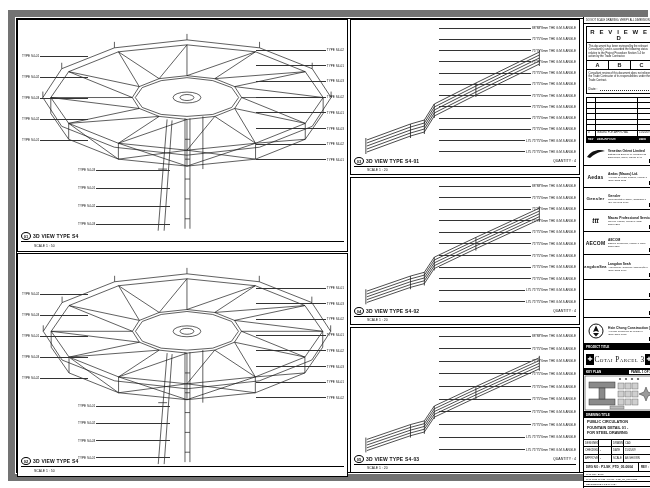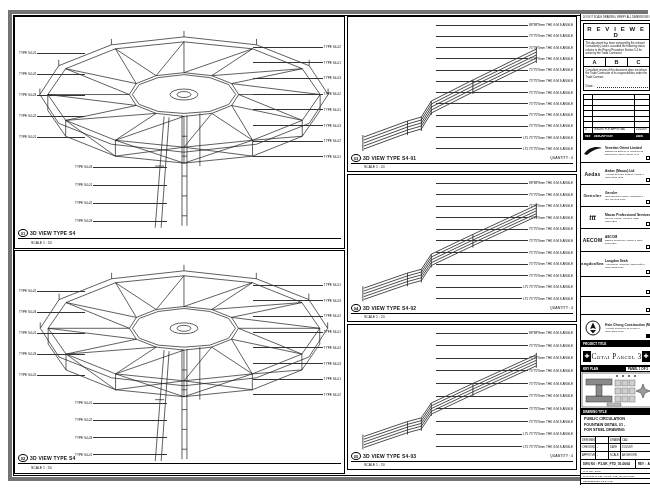--- a/index.html
+++ b/index.html
@@ -1,19 +1,19 @@
 <!DOCTYPE html>
 <html><head>
 <meta charset="utf-8">
 <style>
   * { margin:0; padding:0; box-sizing:border-box; }
   html,body { width:650px; height:488px; background:#fff; }
   body { font-family:"Liberation Sans", sans-serif; color:#111; position:relative; }
 
-  .sheet { position:absolute; left:8px; top:10px; width:640px; height:471px; border:4px solid #737373; background:#fff; }
+  .sheet { position:absolute; left:8px; top:10px; width:640px; height:471px; border:7px solid #737373; background:#fff; }
   .sheet::before { content:""; position:absolute; inset:1px; border:0.8px solid #000; pointer-events:none; }
 
   .panel { position:absolute; border:1px solid #000; background:#fff; overflow:hidden; }
   .art { position:absolute; left:0; top:0; width:100%; height:100%; }
 
   
   .plabel { position:absolute; left:3px; right:3px; display:flex; align-items:center; gap:2px; border-bottom:0.8px solid #000; padding-bottom:1px; }
   .bubble { width:10px; height:8px; border:0.9px solid #000; border-radius:50%; font-size:4px; line-height:8px; text-align:center; flex:none; font-weight:bold; }
   .ptitle { font-size:5px; font-weight:bold; letter-spacing:.2px; white-space:nowrap; }
   .pscale { position:absolute; left:16px; font-size:3.4px; white-space:nowrap; }

